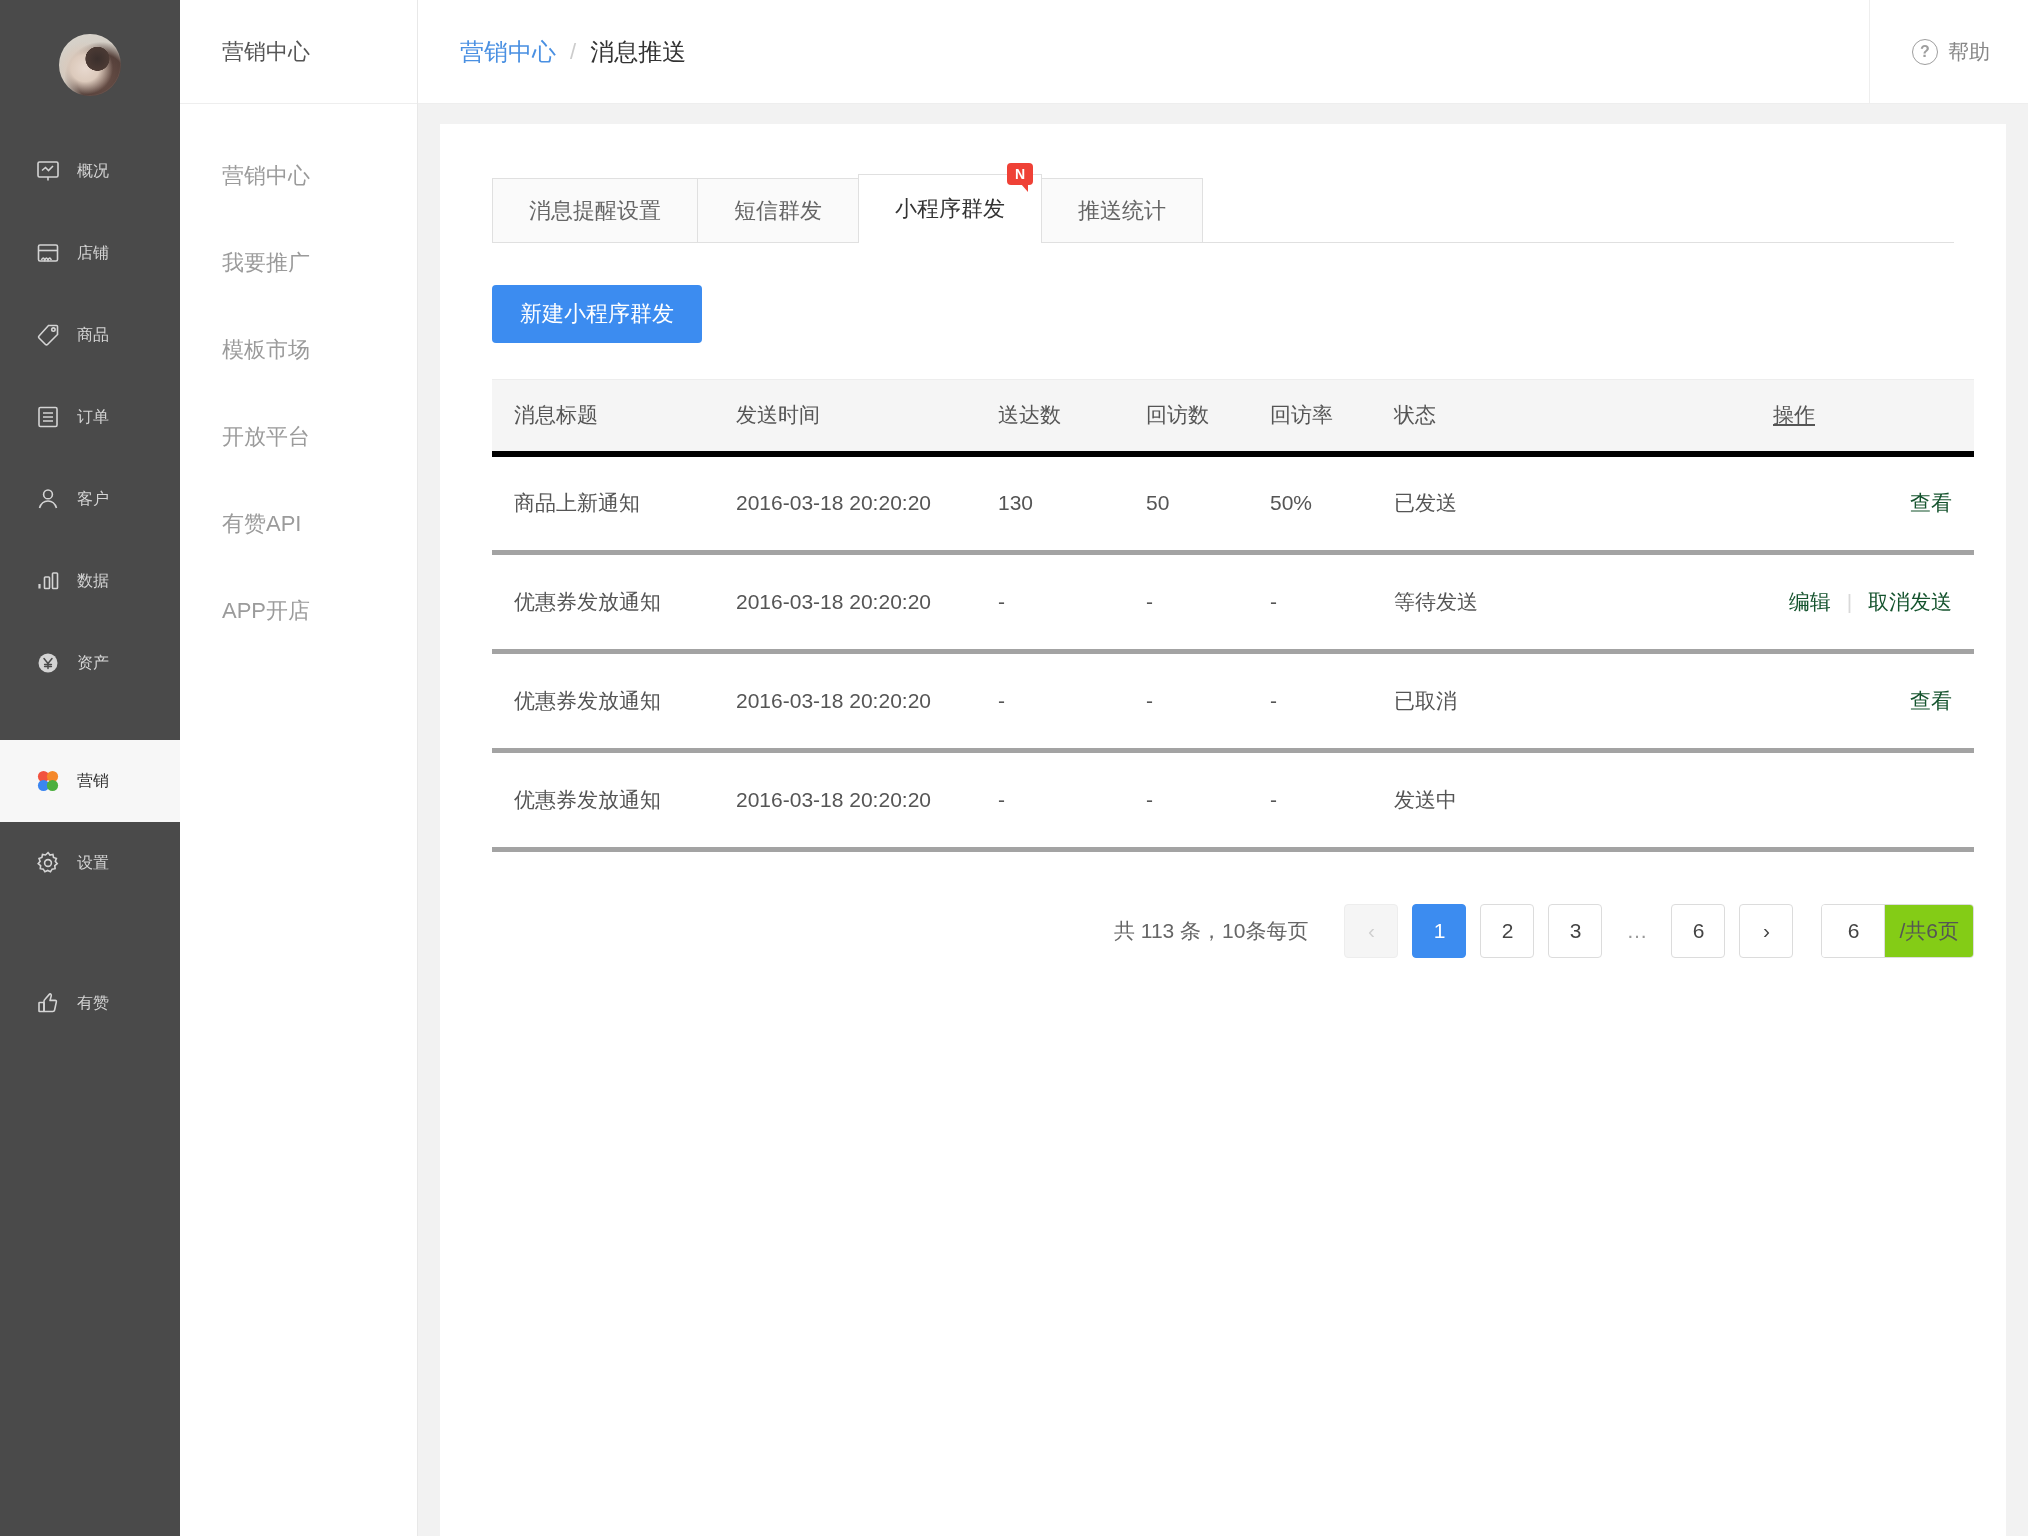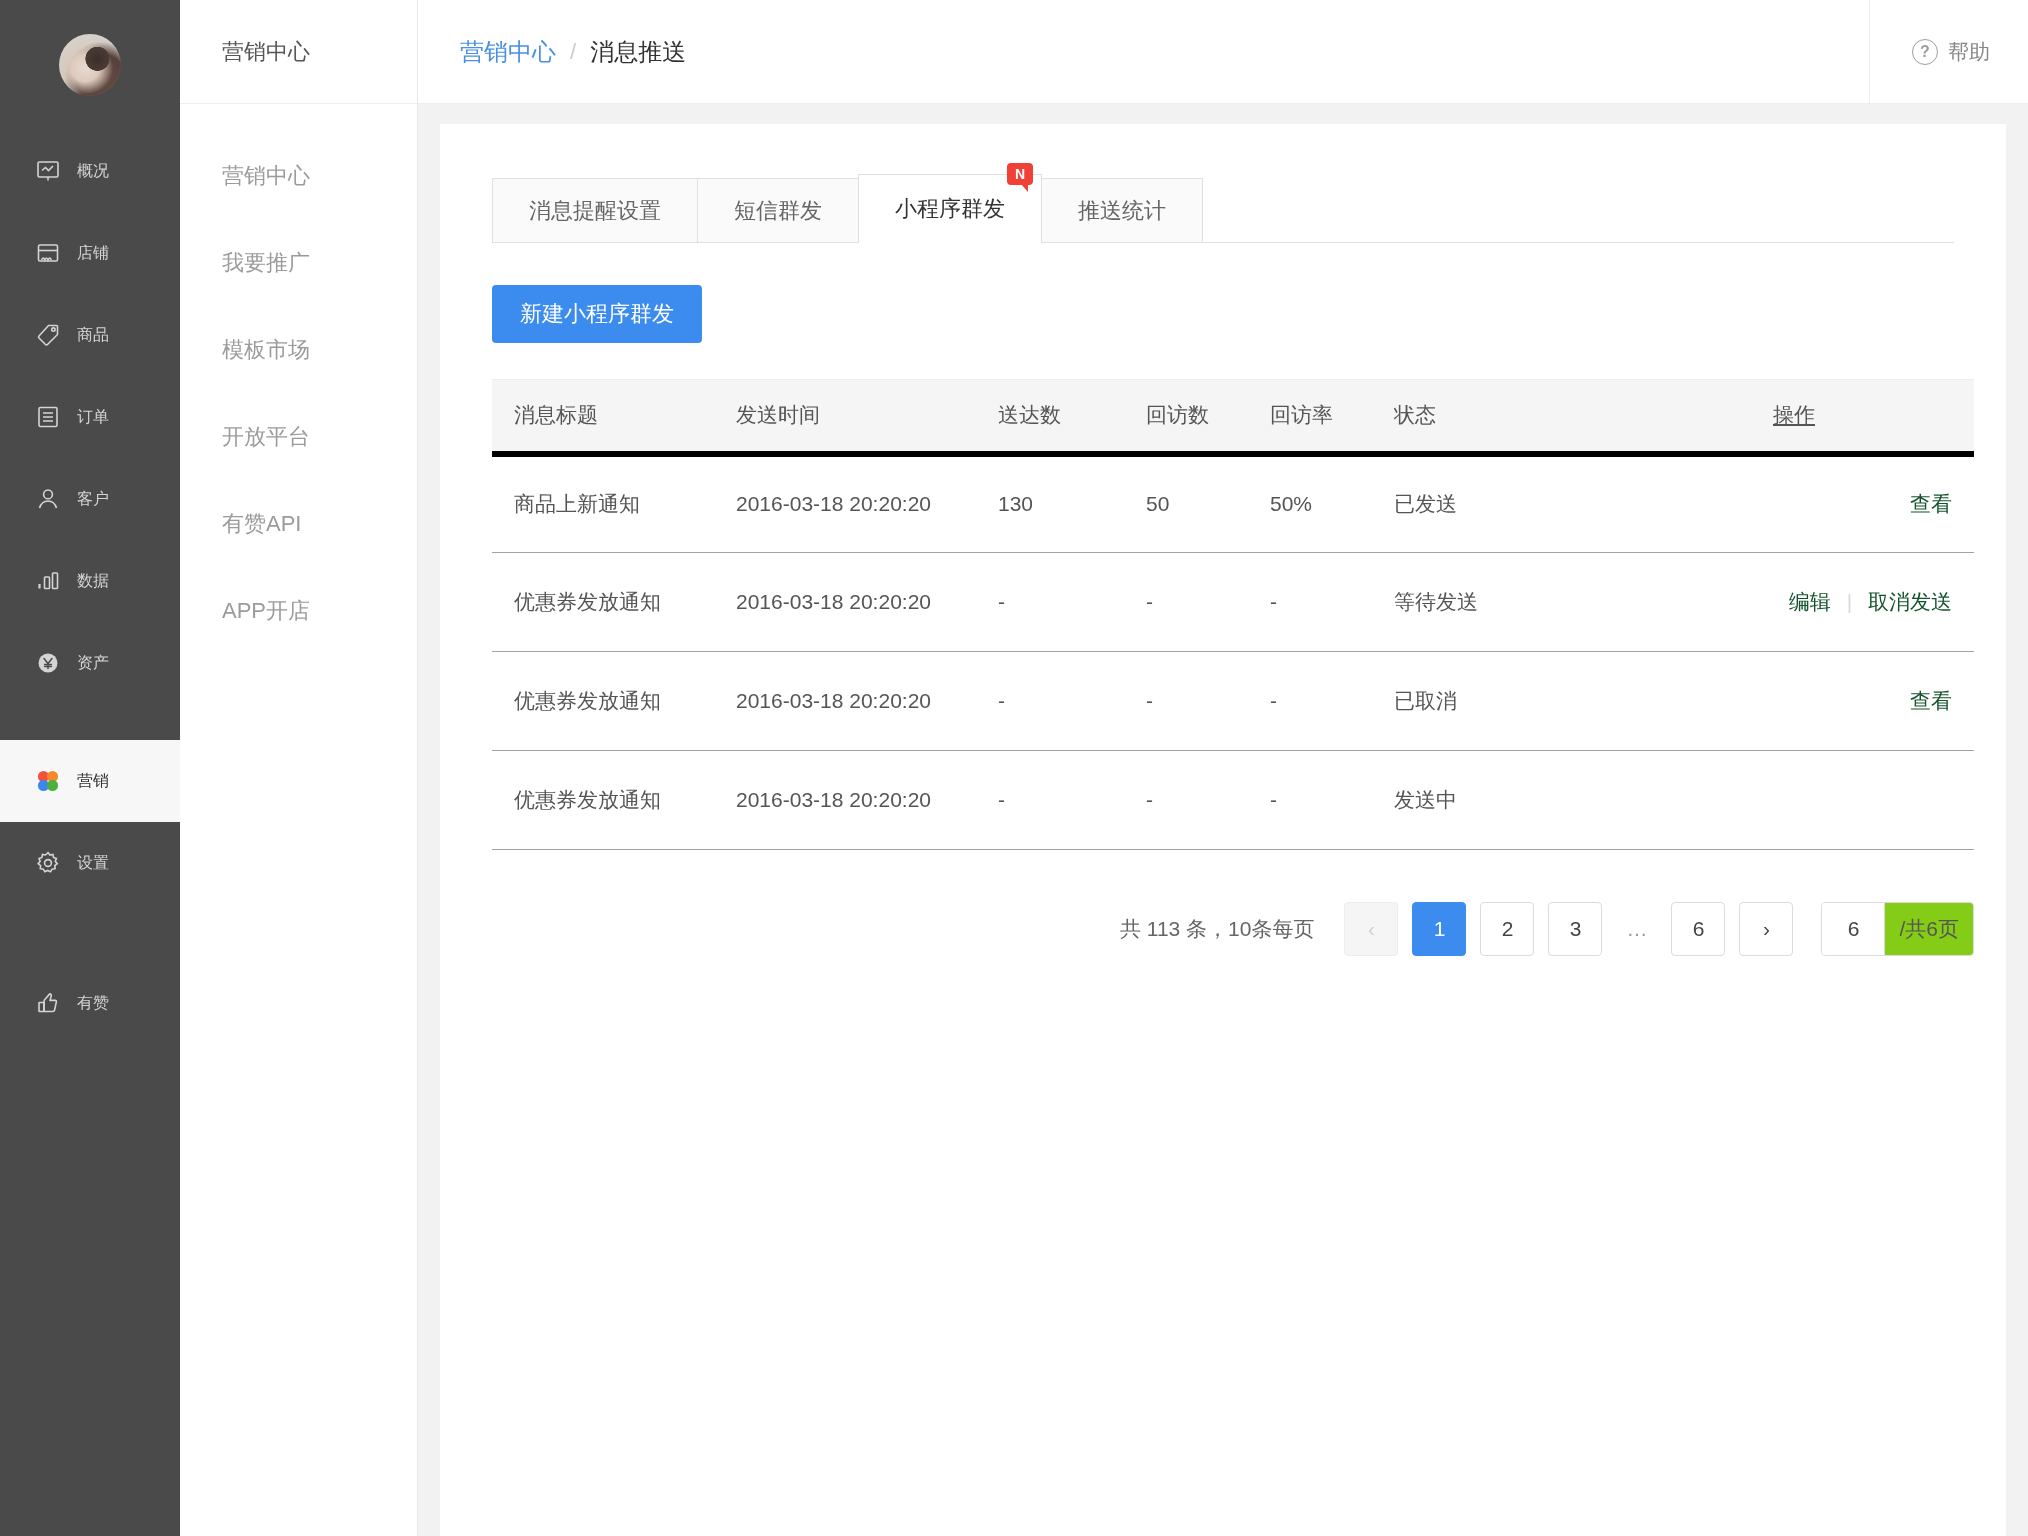--- a/index.html
+++ b/index.html
@@ -134,30 +134,30 @@
   table.grid { width: 1482px; border-collapse: collapse; margin-top: 36px; table-layout: fixed; }
   table.grid thead th {
     background:#f5f5f5; color:#555; font-weight:400; font-size:21px;
     height: 74px; text-align:left; padding: 0 0 0 22px;
     border-top: 1px solid #ededed; border-bottom: 6px solid #000000;
   }
   table.grid thead th.right { text-align:center; padding: 0 22px 0 0; text-decoration: underline; }
   table.grid tbody td {
     height: 99px; font-size: 21px; color:#555;
     padding: 0 0 0 22px;
-    border-bottom: 1px solid #a3a3a3;
+    border-bottom: 5px solid #a3a3a3;
     vertical-align: middle;
   }
   table.grid tbody td.right { text-align:right; padding: 0 22px 0 0; }
   .lnk { color:#14532d; cursor:pointer; }
   .lnk-sep { color:#d9d9d9; padding: 0 10px; }
 
   
   .pager { width: 1482px; display:flex; align-items:center; justify-content:flex-end; gap: 14px; margin-top: 52px; }
-  .pager-info { font-size: 21px; color:#666; margin-right: 16px; }
+  .pager-info { font-size: 21px; color:#666; margin-right: 22px; }
   .pg {
     min-width:54px; height:54px; padding:0 10px;
     border:1px solid #dcdcdc; border-radius:4px; background:#fff;
     display:flex; align-items:center; justify-content:center;
     font-size:21px; color:#444; cursor:pointer;
   }
   .pg.active { background:#3c8cf0; border-color:#3c8cf0; color:#fff; }
   .pg.disabled { background:#f5f5f5; border-color:#ededed; color:#cfcfcf; cursor:default; }
   .pg.ellipsis { border:none; background:transparent; color:#999; min-width:34px; cursor:default; }
   .jump { display:flex; align-items:stretch; border:1px solid #dcdcdc; border-radius:4px; overflow:hidden; height:54px; margin-left:14px;}

